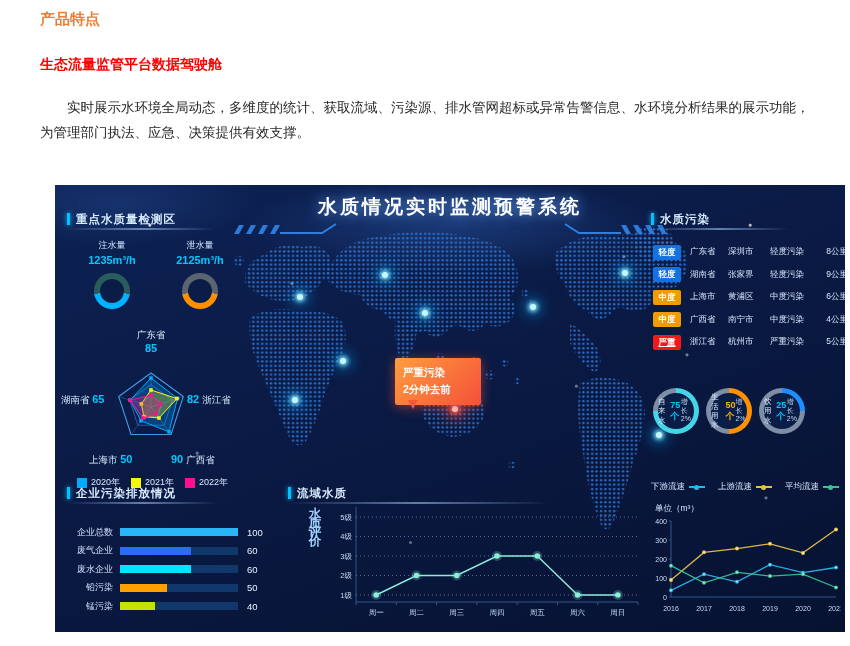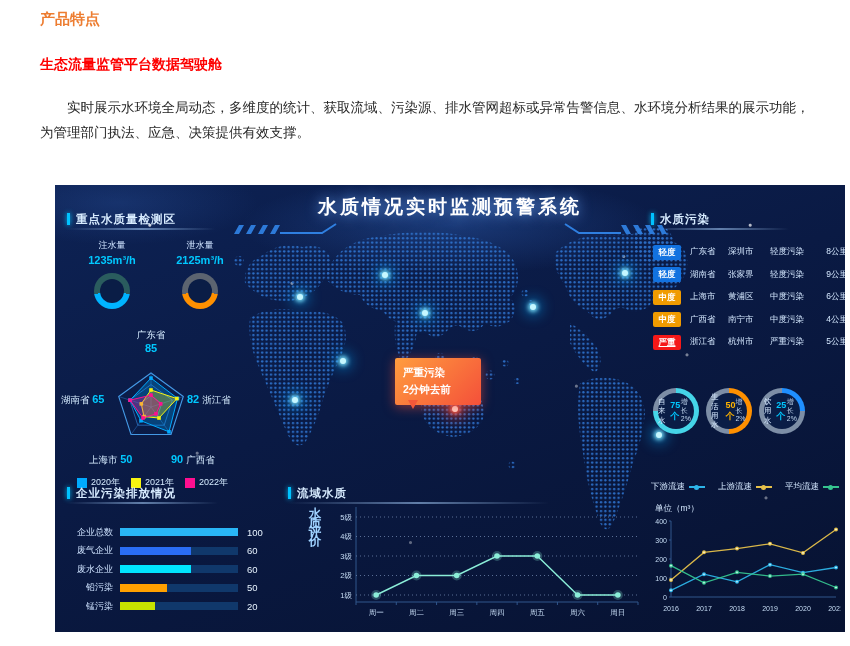--- a/index.html
+++ b/index.html
@@ -270,21 +270,21 @@
           <span class="bar-track">
             <span class="bar-fill" style="width: 40%; background: rgb(255, 160, 0);"></span>
           </span>
           <span class="bar-val">50</span>
         </div>
         <div class="bar-row">
           <span class="bar-label">锰污染</span>
           <span class="bar-track">
             <span class="bar-fill" style="width: 30%; background: rgb(198, 227, 0);"></span>
           </span>
-          <span class="bar-val">20</span>
+          <span class="bar-val">40</span>
         </div>
       </div>
   </div>
 
   <div class="panel" style="left:233px;top:300px;width:362px;height:140px">
     <div class="panel-head">
       <span class="phead-bar"></span>
       <span class="phead-title">流域水质</span>
     </div>
     <div class="v-label">水质评价</div>

